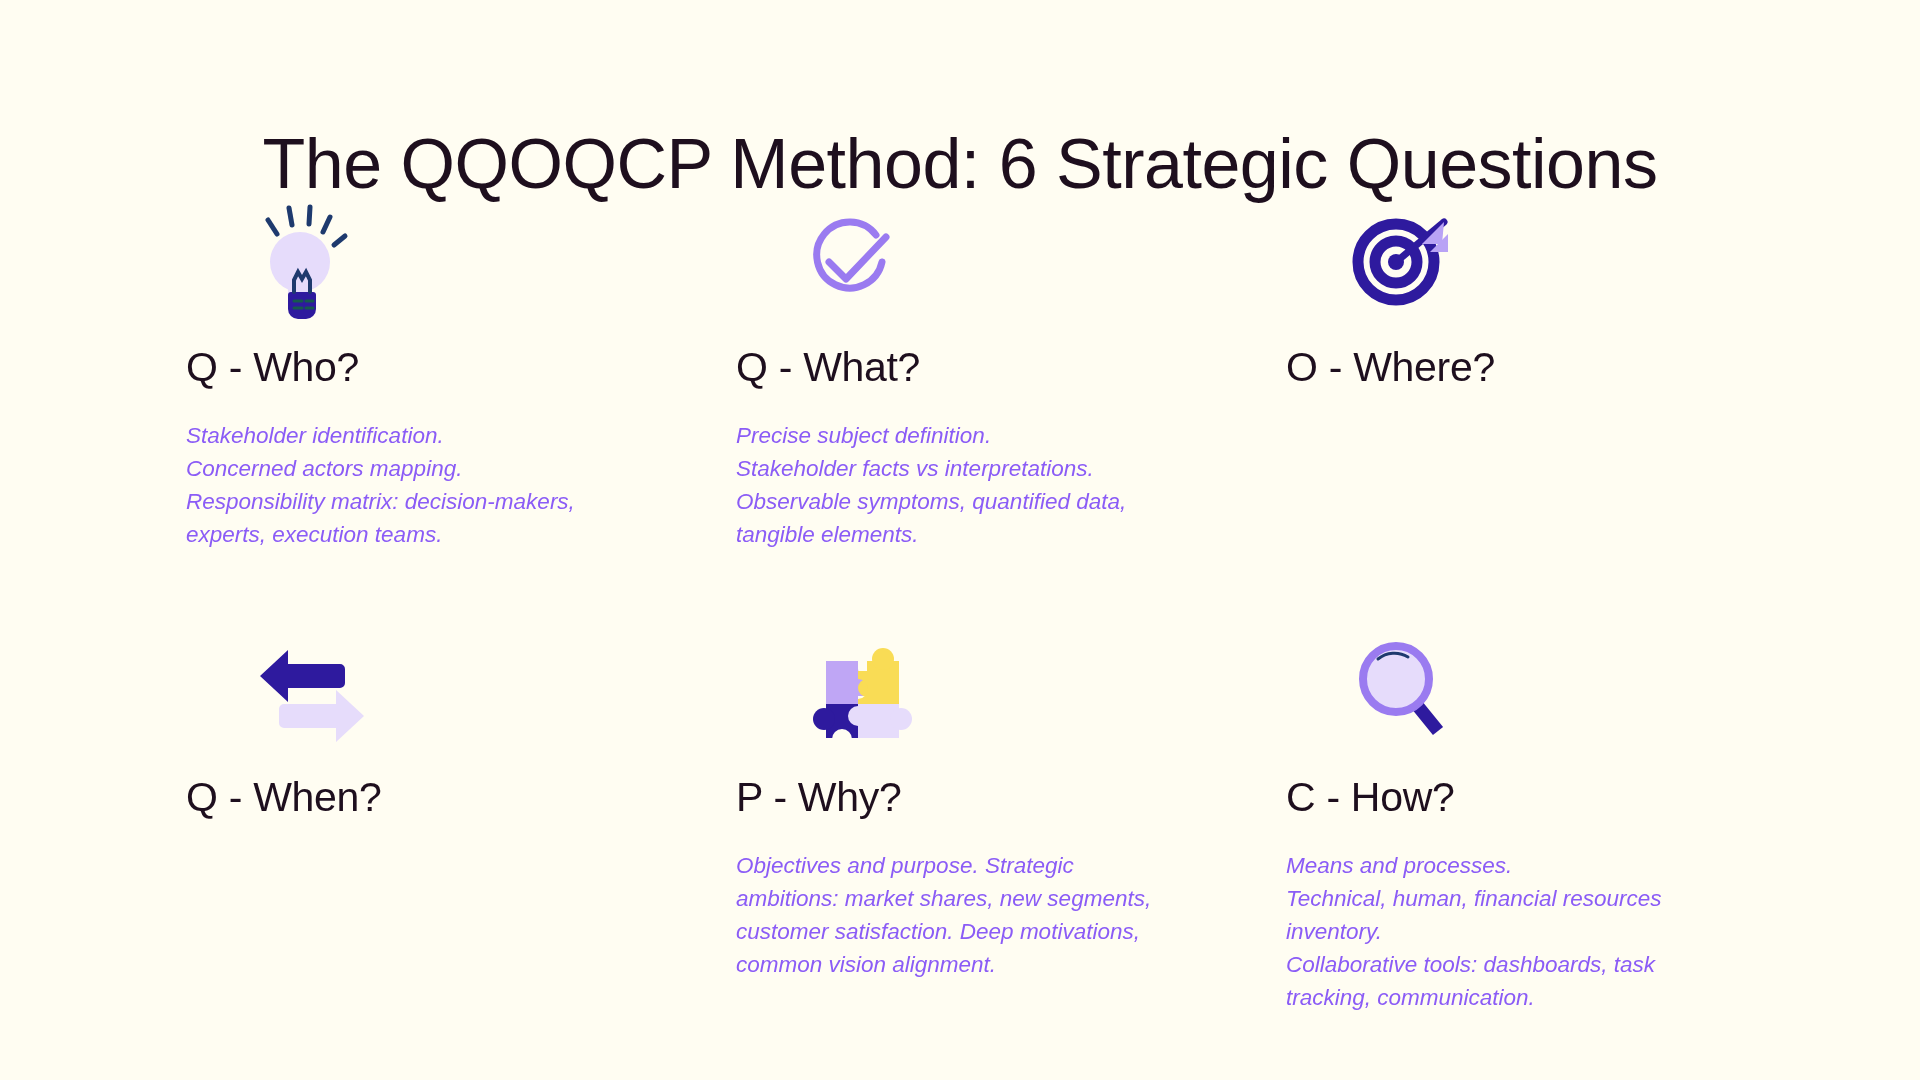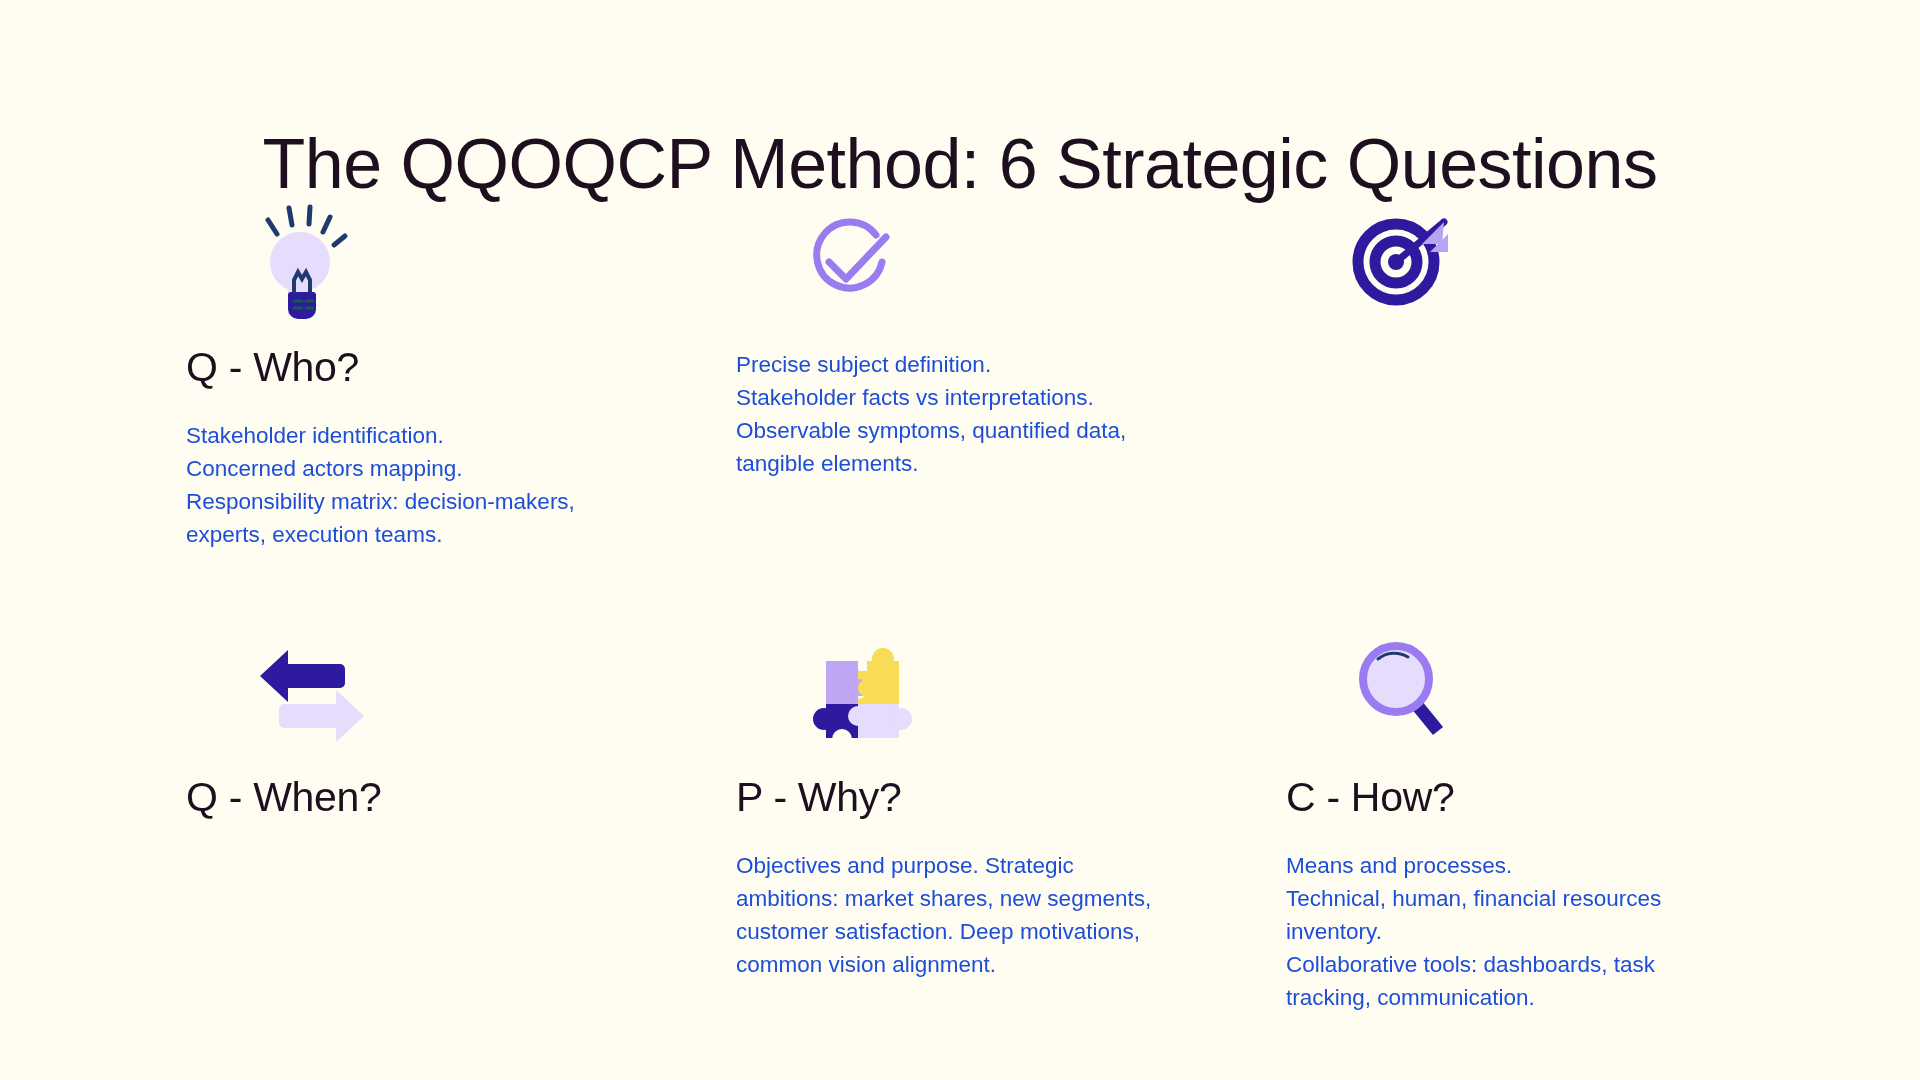--- a/index.html
+++ b/index.html
@@ -52,23 +52,24 @@
     font-size:41px;
     font-weight:400;
     color:#1E0F1E;
     letter-spacing:-0.3px;
     white-space:nowrap;
   }
   .card-body {
     margin-top:28px;
     font-size:22.5px;
     line-height:33px;
-    color:#1d4ed8;
+    color:#8b5cf6;
     width:420px;
     white-space:pre-line;
+    font-style:italic;
   }
   .row2 .icon-wrap { padding-left:66px; }
 </style>
 </head>
 <body>
 
 <div id="page">
 
   <h1 id="title">The QQOQCP Method: 6 Strategic Questions</h1>
 
@@ -104,35 +105,37 @@
 Responsibility matrix: decision-makers, experts, execution teams.</div>
     </div>
 
     <div class="card row1">
       <div class="icon-wrap">
         <svg width="110" height="120" viewBox="0 0 110 120">
           <path d="M82 35 A33 33 0 1 0 88 62" stroke="#9A7BF0" stroke-width="7" fill="none" stroke-linecap="round"></path>
           <path d="M35 62 L52 79 L92 37" stroke="#9A7BF0" stroke-width="7" fill="none" stroke-linecap="round" stroke-linejoin="round"></path>
         </svg>
       </div>
+      <div class="card-title">Q - What?</div>
       <div class="card-body">Precise subject definition.
 Stakeholder facts vs interpretations. Observable symptoms, quantified data, tangible elements.</div>
     </div>
 
     <div class="card row1">
       <div class="icon-wrap">
         <svg width="110" height="120" viewBox="0 0 110 120">
           <circle cx="52" cy="62" r="38" fill="none" stroke="#2E1A9E" stroke-width="11"></circle>
           <circle cx="52" cy="62" r="21" fill="none" stroke="#2E1A9E" stroke-width="11"></circle>
           <circle cx="52" cy="62" r="8" fill="#2E1A9E"></circle>
           <path d="M52 62 L100 22" stroke="#2E1A9E" stroke-width="7" stroke-linecap="round"></path>
           <path d="M78 44 L100 22 L98 44 Z" fill="#B9A3F5"></path>
           <path d="M86 52 L104 34 L104 52 Z" fill="#B9A3F5"></path>
         </svg>
       </div>
+      <div class="card-title">O - Where?</div>
     </div>
 
     <div class="card row2">
       <div class="icon-wrap">
         <svg width="130" height="110" viewBox="0 0 130 110">
           <path d="M8 36 L36 10 L36 24 L88 24 a5 5 0 0 1 5 5 v14 a5 5 0 0 1 -5 5 L36 48 L36 62 Z" fill="#2E1A9E"></path>
           <path d="M112 76 L84 102 L84 88 L32 88 a5 5 0 0 1 -5 -5 v-14 a5 5 0 0 1 5 -5 L84 64 L84 50 Z" fill="#E6DCFB"></path>
         </svg>
       </div>
       <div class="card-title">Q - When?</div>

